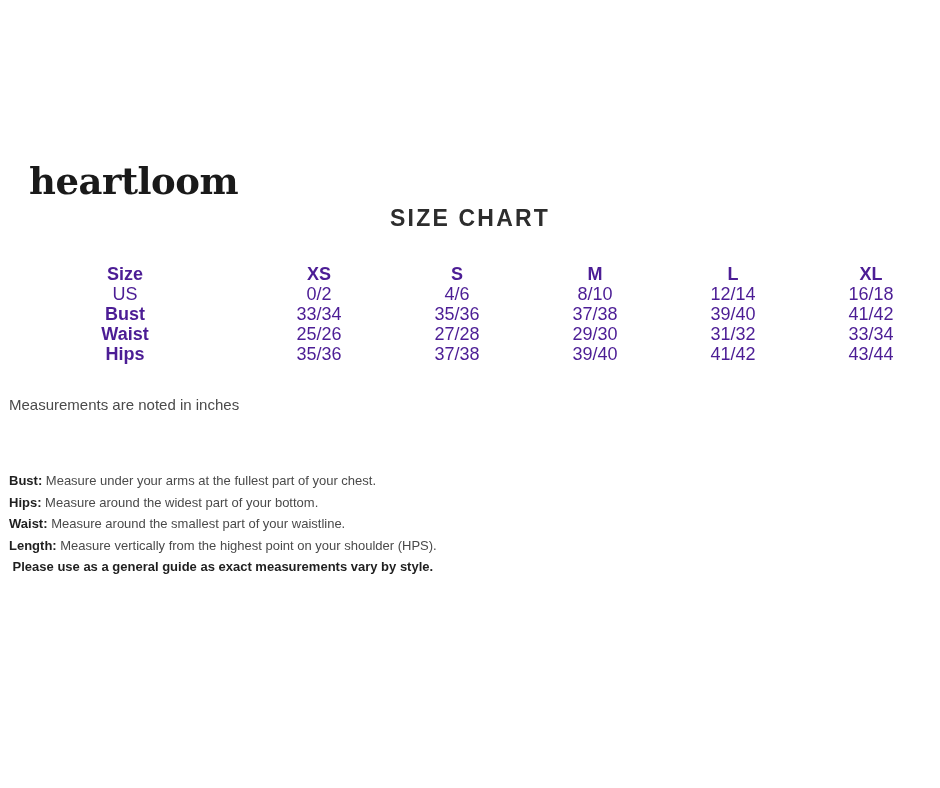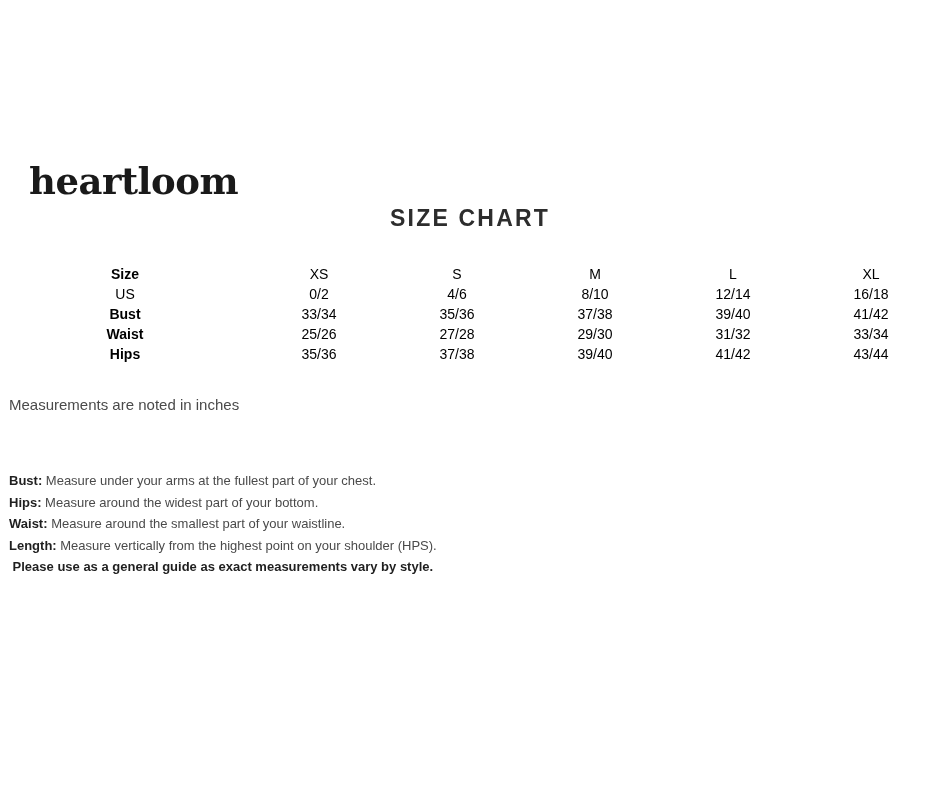--- a/index.html
+++ b/index.html
@@ -48,43 +48,43 @@
     font-weight: 700;
   }
 
   
   .size-table {
     position: absolute;
     left: 0px;
     top: 264px;
     width: 940px;
     border-collapse: collapse;
-    font-size: 14px;
-    color: #000000;
+    font-size: 18px;
+    color: #4c1d95;
     padding-left: 48px;
   }
   .size-table td, .size-table th {
     padding: 0;
     height: 20px;
     line-height: 20px;
     font-weight: 400;
     text-align: center;
     vertical-align: middle;
   }
   .size-table .rowlabel {
     width: 250px;
     text-align: center;
     padding-right: 0px;
   }
   .size-table thead th.rowlabel,
   .size-table tbody tr td.rowlabel {
     text-align: center;
   }
   .size-table thead th {
-    font-weight: 400;
+    font-weight: 700;
   }
   .size-table tbody tr:first-child td.rowlabel {
     font-weight: 400;
   }
   .size-table tbody tr td.rowlabel {
     font-weight: 700;
   }
   .size-table tbody tr:first-child td.rowlabel {
     font-weight: 400;
   }

